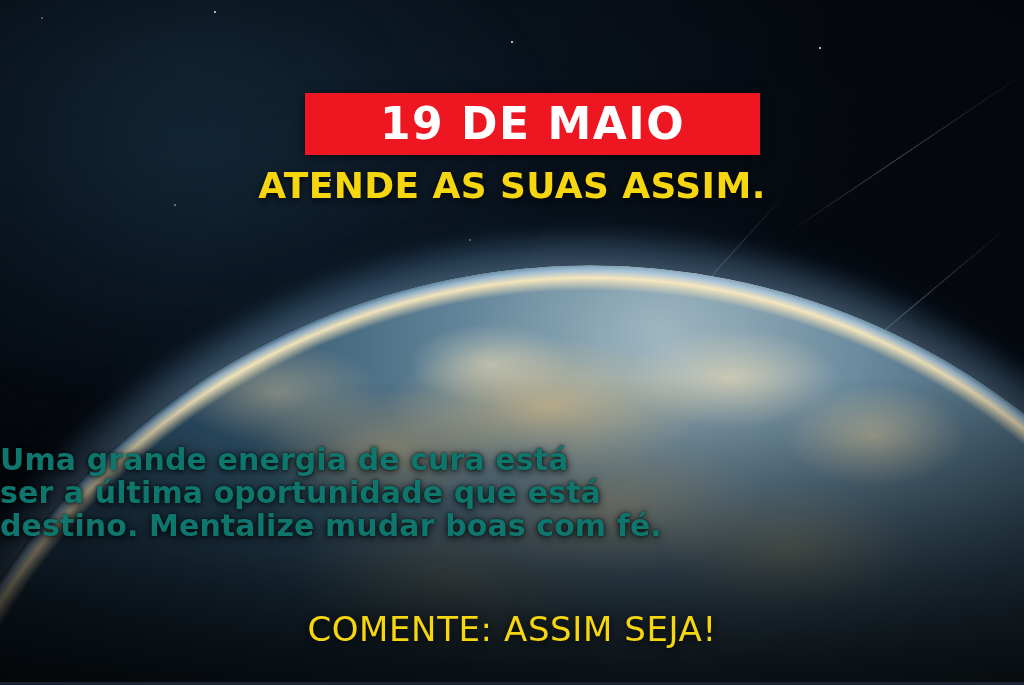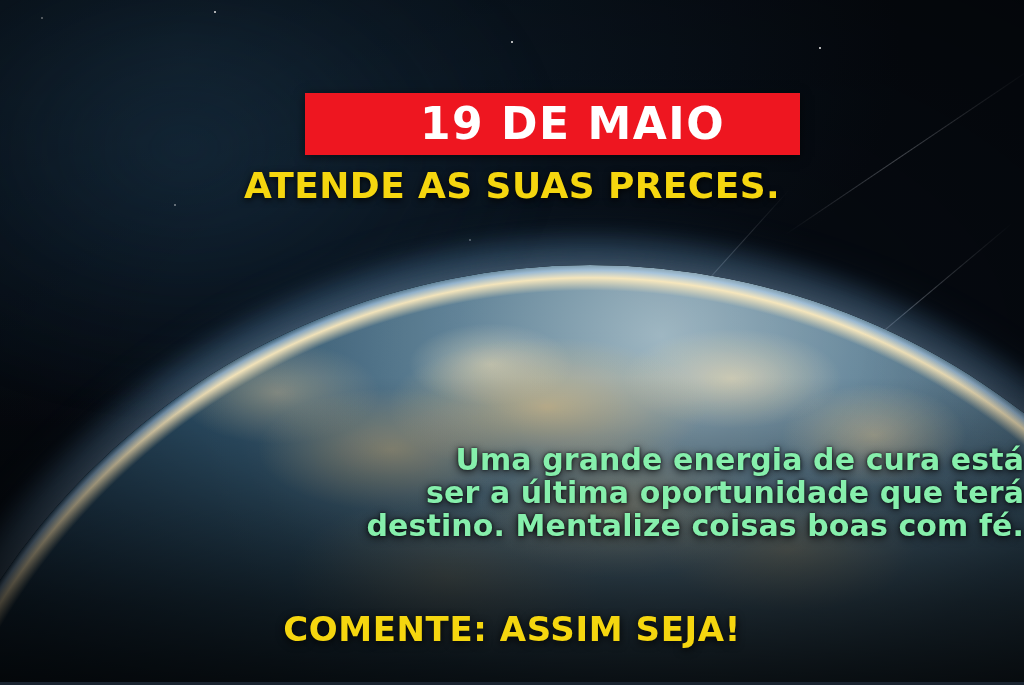--- a/index.html
+++ b/index.html
@@ -164,21 +164,20 @@
     position: absolute;
     left: 305px;
     top: 93px;
     width: 455px;
     height: 62px;
     background: #ee1620;
     display: flex;
     align-items: center;
     justify-content: center;
     box-shadow: 0 2px 10px rgba(0,0,0,.55);
-    padding-left: 40px;
   }
   .date-banner span {
     font-family: "DejaVu Sans", sans-serif;
     font-weight: 700;
     font-size: 44px;
     letter-spacing: 1.5px;
     color: #ffffff;
     line-height: 1;
     white-space: nowrap;
   }
@@ -197,40 +196,39 @@
     color: #f5d60f;
     text-shadow: 0 2px 7px rgba(0,0,0,.85);
   }
   .headline .hl-line { display: block; white-space: nowrap; }
 
   .body-copy {
     position: absolute;
     left: 0;
     right: 0;
     top: 443px;
-    text-align: right;
+    text-align: left;
     font-family: "DejaVu Sans", sans-serif;
     font-weight: 700;
     font-size: 30px;
     line-height: 33px;
     letter-spacing: 0.1px;
-    color: #86efac;
+    color: #0f766e;
     text-shadow: 0 2px 8px rgba(0,0,0,.88), 0 0 3px rgba(0,0,0,.7);
-    padding-left: 47px;
   }
   .body-copy .bc-line { display: block; white-space: nowrap; }
 
   .cta {
     position: absolute;
     left: 0;
     right: 0;
     top: 610px;
     text-align: center;
     font-family: "DejaVu Sans", sans-serif;
-    font-weight: 700;
+    font-weight: 400;
     font-size: 34px;
     line-height: 38px;
     letter-spacing: 0.6px;
     color: #f5d60f;
     text-shadow: 0 2px 9px rgba(0,0,0,.9);
     white-space: nowrap;
   }
 
   .bottom-edge {
     position: absolute;
@@ -263,27 +261,27 @@
 
   <div class="vignette"></div>
 
   <div class="content">
 
     <div class="date-banner">
       <span>19 DE MAIO</span>
     </div>
 
     <div class="headline">
-      <span class="hl-line">ATENDE AS SUAS PRECES.</span>
+      <span class="hl-line">ATENDE AS SUAS ASSIM.</span>
     </div>
 
     <div class="body-copy">
       <span class="bc-line">Uma grande energia de cura está</span>
-      <span class="bc-line">ser a última oportunidade que terá</span>
-      <span class="bc-line">destino. Mentalize coisas boas com fé.</span>
+      <span class="bc-line">ser a última oportunidade que está</span>
+      <span class="bc-line">destino. Mentalize mudar boas com fé.</span>
     </div>
 
     <div class="cta">COMENTE: ASSIM SEJA!</div>
 
   </div>
 
   <div class="bottom-edge"></div>
 </div>
 
 </body></html>

